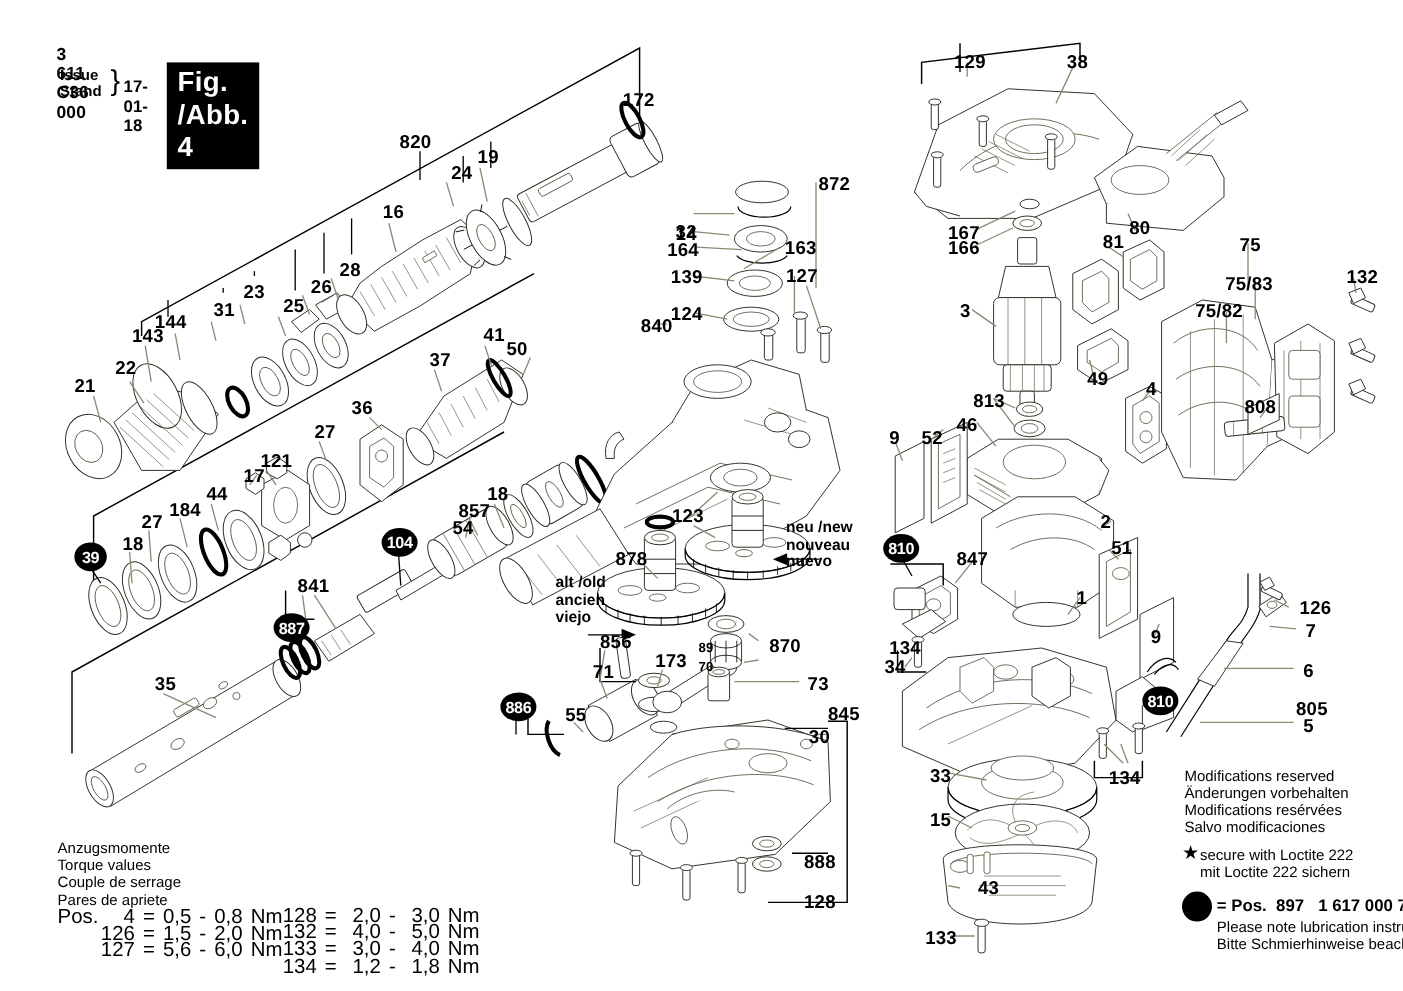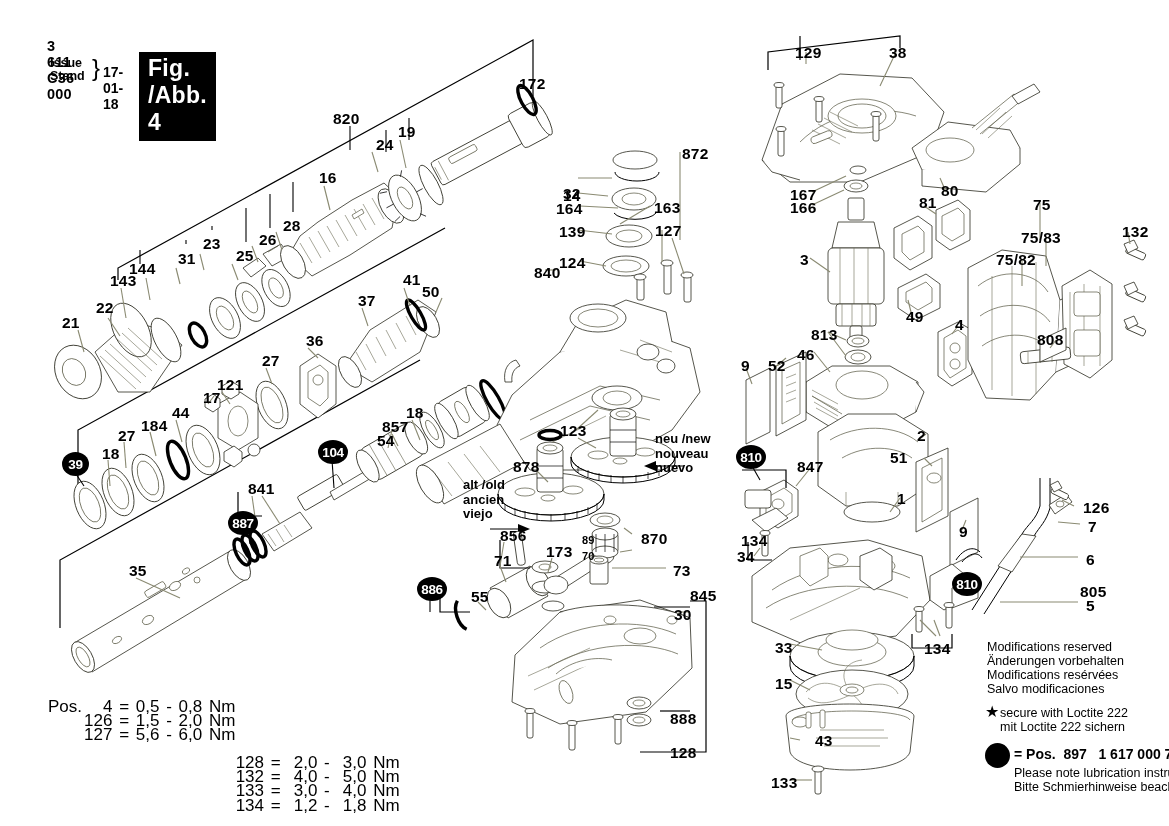--- a/index.html
+++ b/index.html
@@ -792,21 +792,21 @@
       <div class="cal" style="left: 236px; top: 248px;">25</div>
       <div class="cal" style="left: 203px; top: 236px;">23</div>
       <div class="cal" style="left: 178px; top: 251px;">31</div>
       <div class="cal" style="left: 129px; top: 261px;">144</div>
       <div class="cal" style="left: 110px; top: 273px;">143</div>
       <div class="cal" style="left: 62px; top: 315px;">21</div>
       <div class="cal" style="left: 96px; top: 300px;">22</div>
       <div class="cal" style="left: 403px; top: 272px;">41</div>
       <div class="cal" style="left: 422px; top: 284px;">50</div>
       <div class="cal" style="left: 358px; top: 293px;">37</div>
-      <div class="cal" style="left: 306px; top: 333px;">36</div>
+      <div class="cal" style="left: 293px; top: 333px;">36</div>
       <div class="cal" style="left: 262px; top: 353px;">27</div>
       <div class="cal" style="left: 203px; top: 390px;">17</div>
       <div class="cal" style="left: 217px; top: 377px;">121</div>
       <div class="cal" style="left: 172px; top: 405px;">44</div>
       <div class="cal" style="left: 141px; top: 418px;">184</div>
       <div class="cal" style="left: 118px; top: 428px;">27</div>
       <div class="cal" style="left: 102px; top: 446px;">18</div>
       <div class="cal" style="left: 129px; top: 563px;">35</div>
       <div class="cal" style="left: 248px; top: 481px;">841</div>
       <div class="cal" style="left: 377px; top: 433px;">54</div>
@@ -845,21 +845,21 @@
       <div class="cal" style="left: 1021px; top: 230px;">75/83</div>
       <div class="cal" style="left: 996px; top: 252px;">75/82</div>
       <div class="cal" style="left: 1122px; top: 224px;">132</div>
       <div class="cal" style="left: 1037px; top: 332px;">808</div>
       <div class="cal" style="left: 811px; top: 327px;">813</div>
       <div class="cal" style="left: 797px; top: 347px;">46</div>
       <div class="cal" style="left: 741px; top: 358px;">9</div>
       <div class="cal" style="left: 768px; top: 358px;">52</div>
       <div class="cal" style="left: 955px; top: 317px;">4</div>
       <div class="cal" style="left: 917px; top: 428px;">2</div>
-      <div class="cal" style="left: 890px; top: 450px;">51</div>
+      <div class="cal" style="left: 926px; top: 450px;">51</div>
       <div class="cal" style="left: 797px; top: 459px;">847</div>
       <div class="cal" style="left: 897px; top: 491px;">1</div>
       <div class="cal" style="left: 959px; top: 524px;">9</div>
       <div class="cal" style="left: 741px; top: 533px;">134</div>
       <div class="cal" style="left: 737px; top: 549px;">34</div>
       <div class="cal" style="left: 924px; top: 641px;">134</div>
       <div class="cal" style="left: 1083px; top: 500px;">126</div>
       <div class="cal" style="left: 1088px; top: 519px;">7</div>
       <div class="cal" style="left: 1086px; top: 552px;">6</div>
       <div class="cal" style="left: 1080px; top: 584px;">805</div>
@@ -881,20 +881,24 @@
   <div class="ann" style="left:463px;top:478px;">alt /old
 ancien
 viejo</div>
   <div class="ann" style="left:655px;top:432px;">neu /new
 nouveau
 nuevo</div>
 
   <div class="torque">
     <div class="tq-wrap">
       <div class="tq-left">
+        <div class="t-words">Anzugsmomente
+Torque values
+Couple de serrage
+Pares de apriete</div>
         <table class="tq-colA">
             <tbody id="tq-left-body">
               <tr>
                 <td>Pos.</td>
                 <td class="n">4</td>
                 <td> = </td>
                 <td class="v">0,5</td>
                 <td> - </td>
                 <td class="v">0,8</td>
                 <td> Nm</td>

